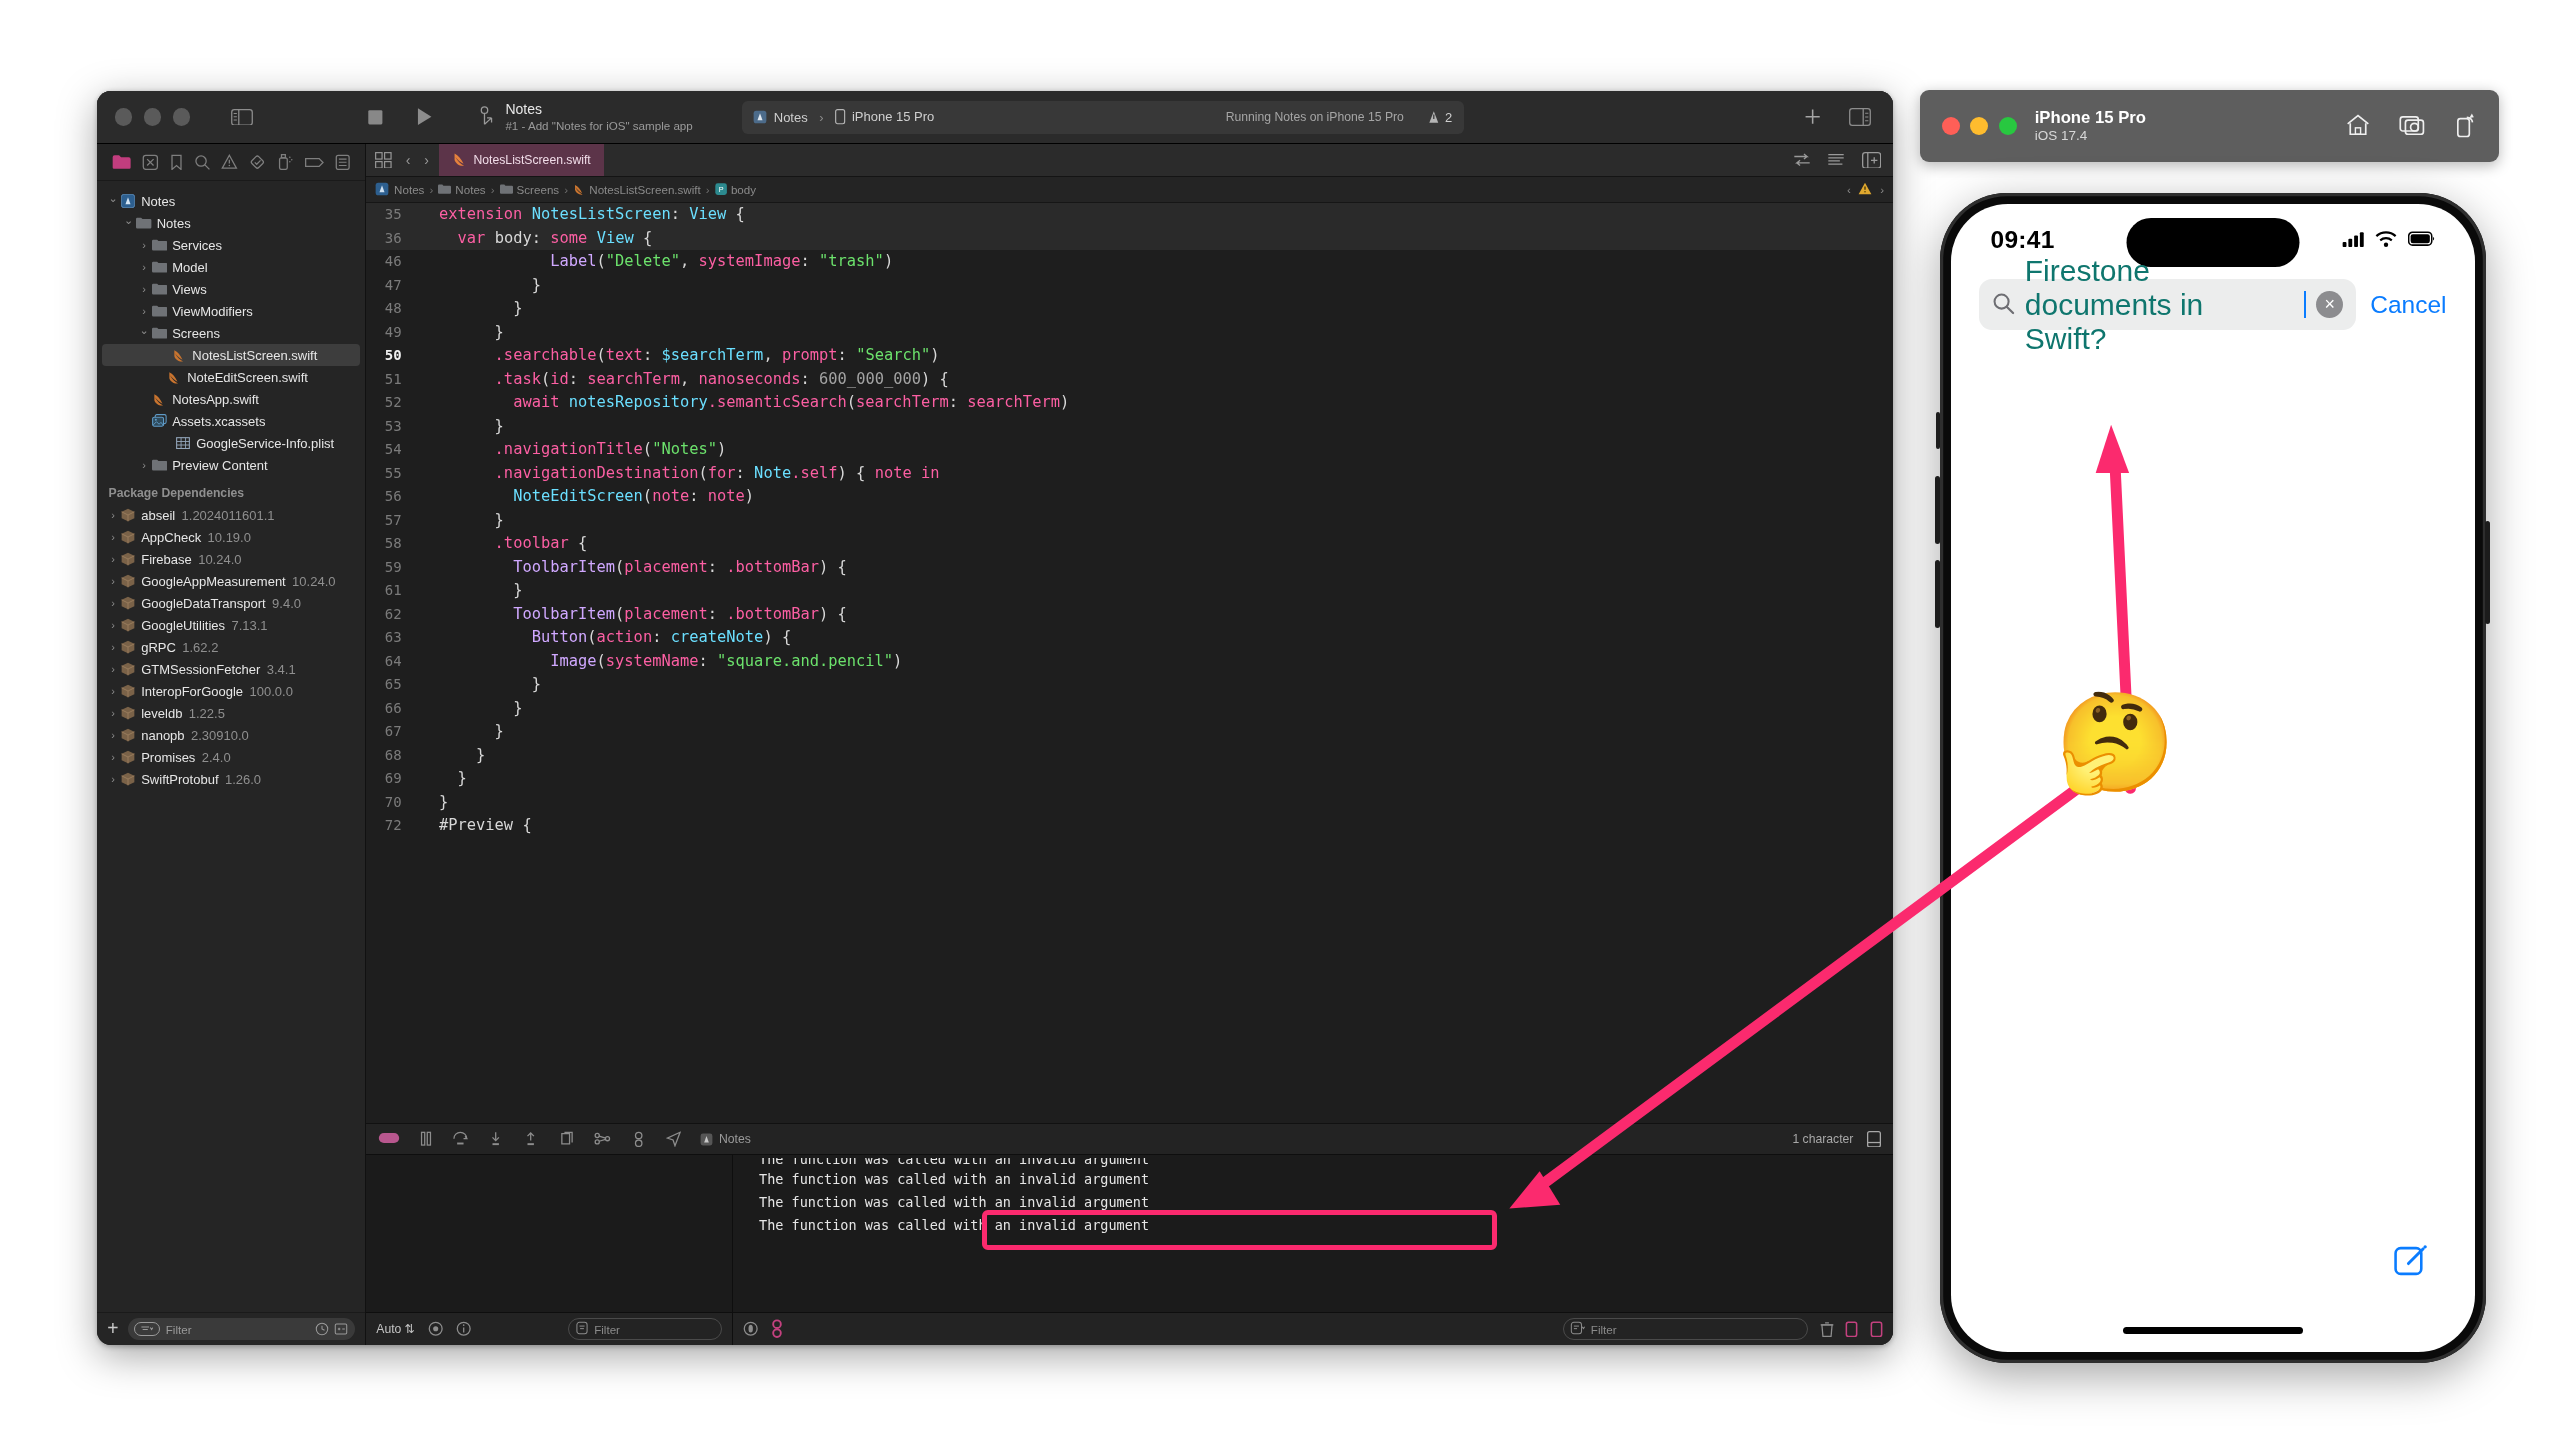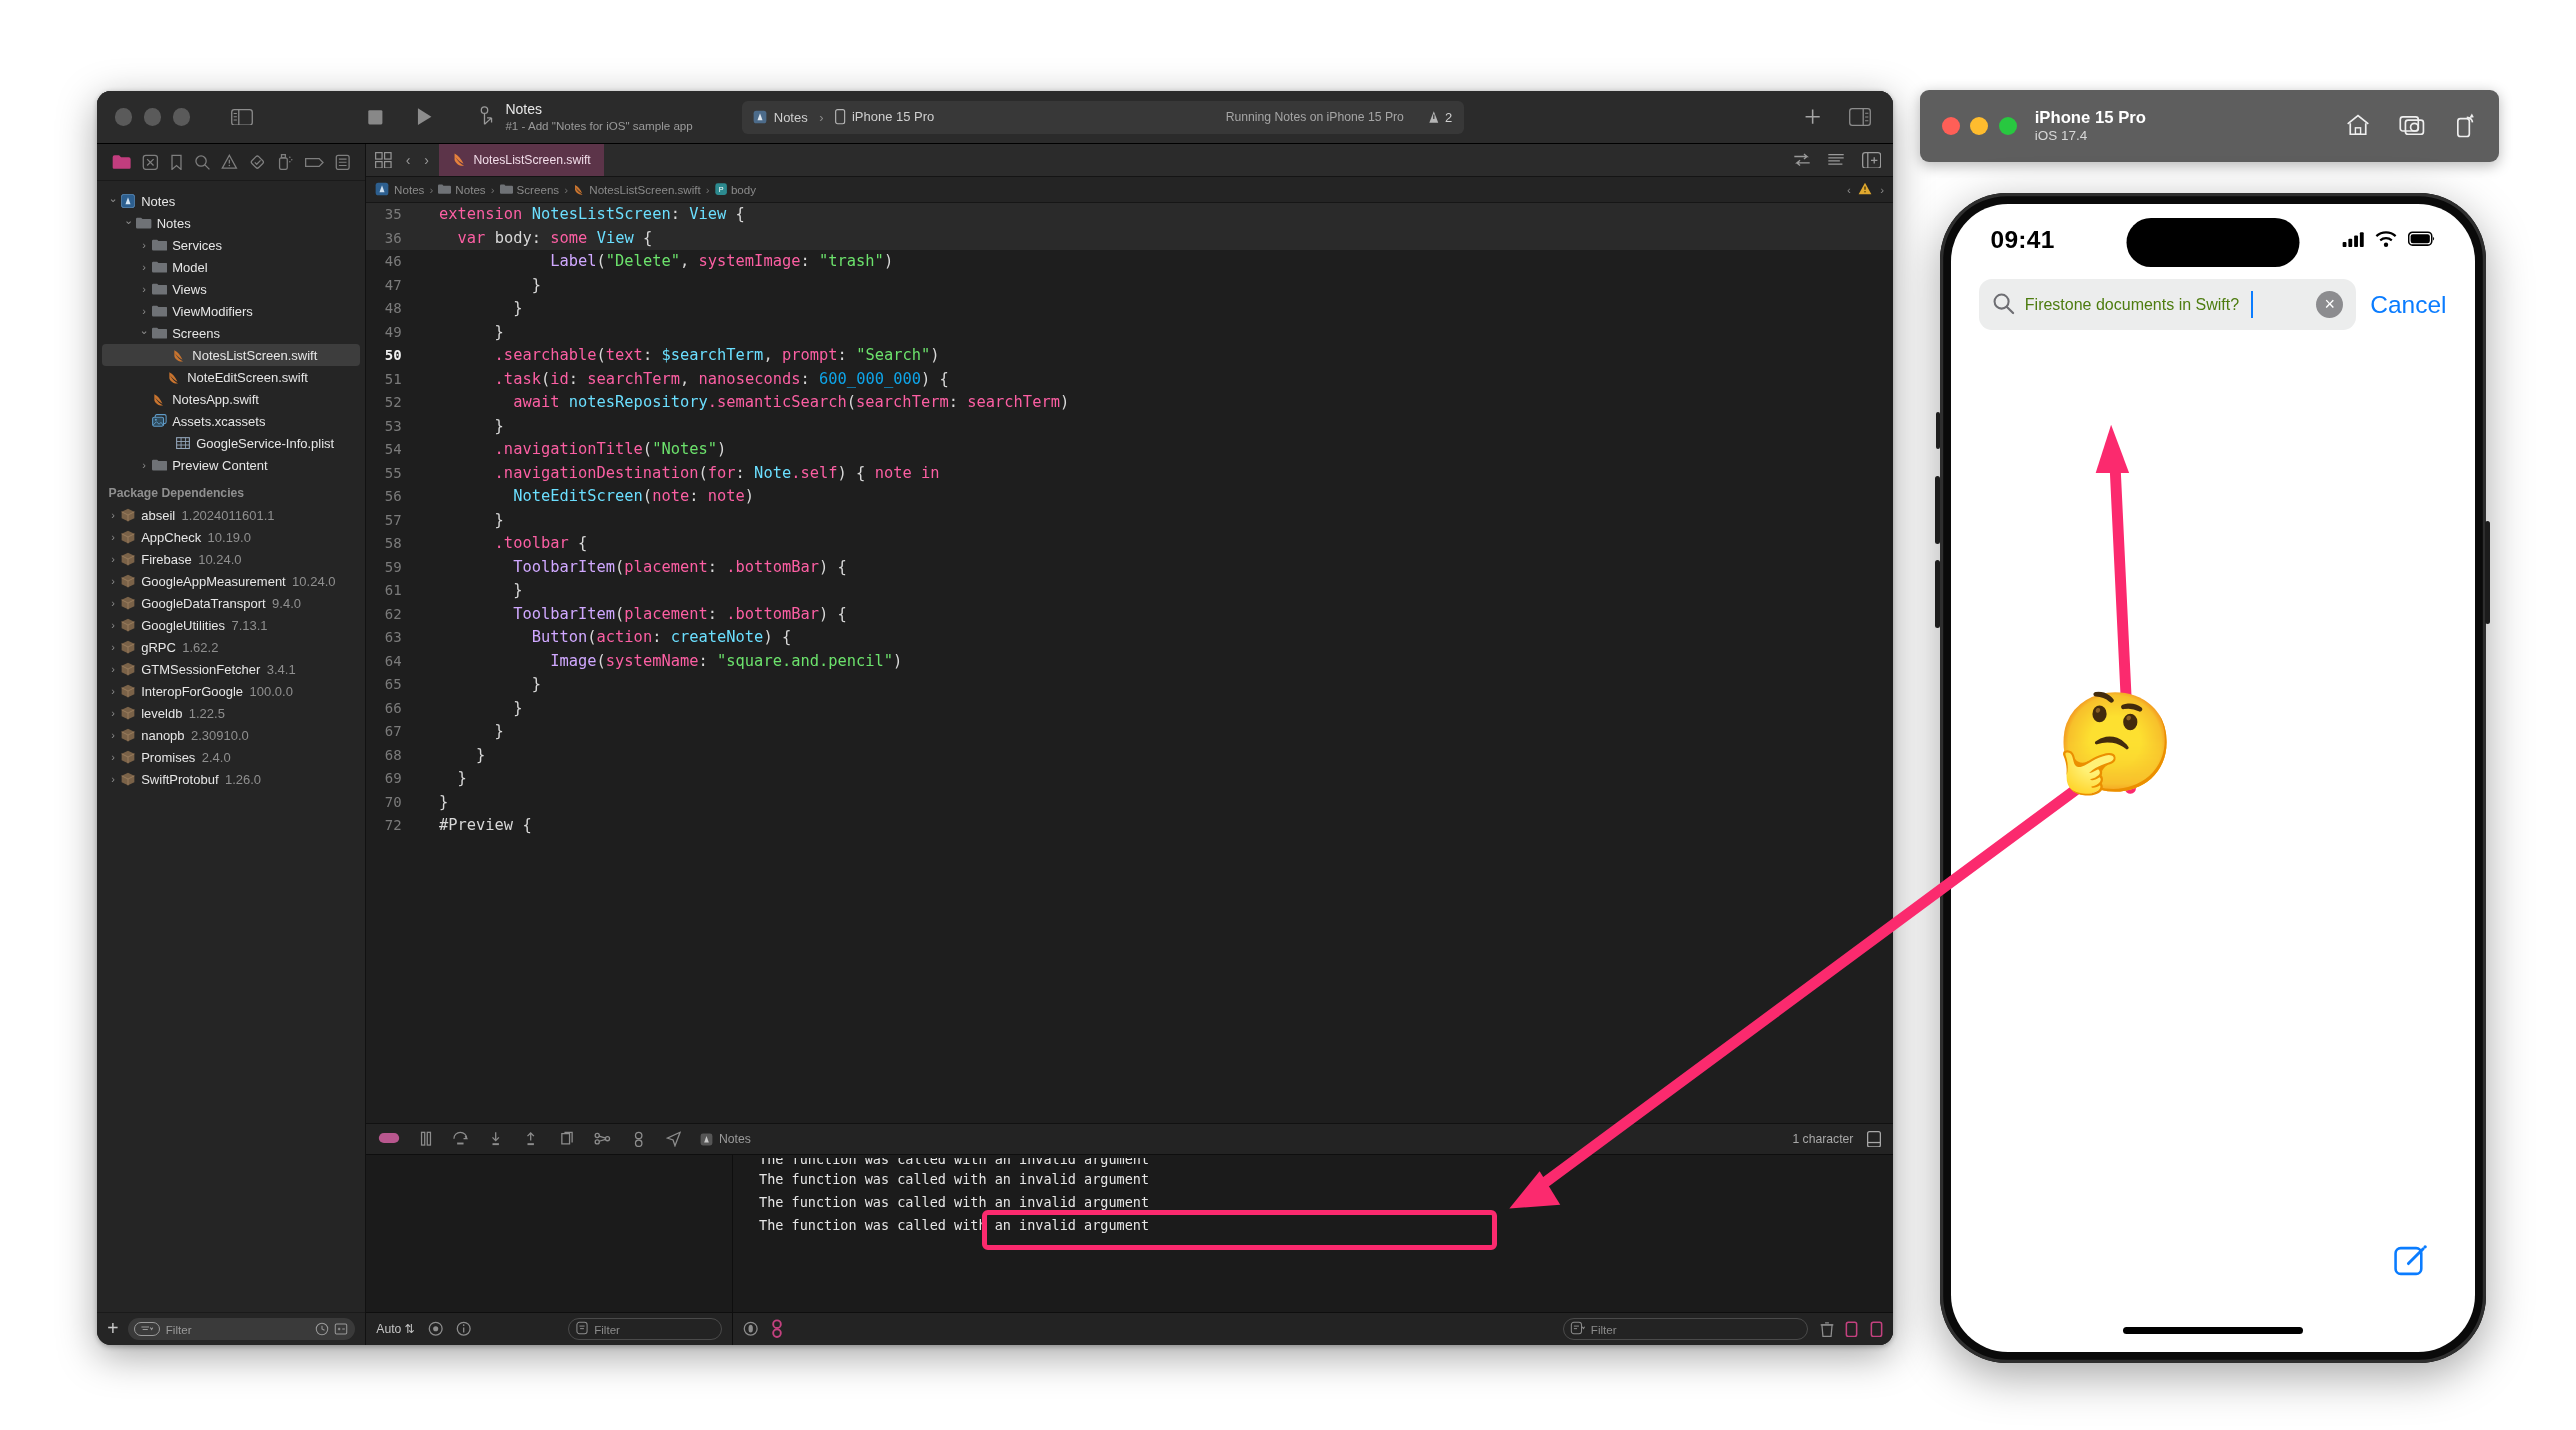--- a/index.html
+++ b/index.html
@@ -124,21 +124,21 @@
   .ln.cur { color: #efefef; font-weight: 700; }
   .fold { width: 10.3px; flex: none; }
   .fold.on { background: #6f6f6f; }
   .fold.dim { background: #4a4a4a; }
   .ctext { padding-left: 16.7px; }
   .kw { color: #fc5fa3; }
   .ty { color: #6bdfff; }
   .str { color: #6ce26c; }
   .fn { color: #d0a8ff; }
   .pl { color: #d8d8d8; }
-  .num { color: #0ea5e9; }
+  .num { color: #a3a3a3; }
 
   
   .debugbar {
     height: 31px; background: #232323; border-top: 0.6px solid #111;
     display: flex; align-items: center; padding: 0 11.6px; gap: 19.3px; flex: none;
     color: #8d8d8d;
   }
   .dbg-chip { color: #b8578e; }
   .dbg-scheme { display: flex; align-items: center; gap: 5.8px; font-size: 12.2px; color: #9a9a9a; }
   .dbg-right { margin-left: auto; display: flex; align-items: center; gap: 14px; font-size: 12.2px; color: #a8a8a8;}
@@ -196,21 +196,21 @@
   .notch {
     position: absolute; left: 50%; transform: translateX(-50%); top: 14px;
     width: 173px; height: 49px; background: #000; border-radius: 24.5px;
   }
   .status-right { margin-left: auto; display: flex; align-items: center; gap: 10.3px; }
   .searchrow { position: absolute; top: 75px; left: 28px; right: 28px; display: flex; align-items: center; gap: 14px; }
   .searchfield {
     flex: 1; height: 51px; background: #eceded; border-radius: 13px;
     display: flex; align-items: center; padding: 0 13px; gap: 10.3px;
   }
-  .searchtext { font-size: 16px; color: #4d7c0f; }
+  .searchtext { font-size: 30px; color: #0f766e; }
   .caret { width: 2.6px; height: 27px; background: #0a7cff; margin-left: 1.3px; }
   .clearbtn {
     width: 27px; height: 27px; border-radius: 50%; background: #8c8c8f;
     color: #fff; display: flex; align-items: center; justify-content: center;
     font-size: 18px; margin-left: auto; flex: none;
   }
   .cancelbtn { font-size: 24.5px; color: #0a7cff; flex: none;}
   .composebtn { position: absolute; right: 46px; bottom: 71px; }
   .homeind {
     position: absolute; bottom: 18px; left: 50%; transform: translateX(-50%);

